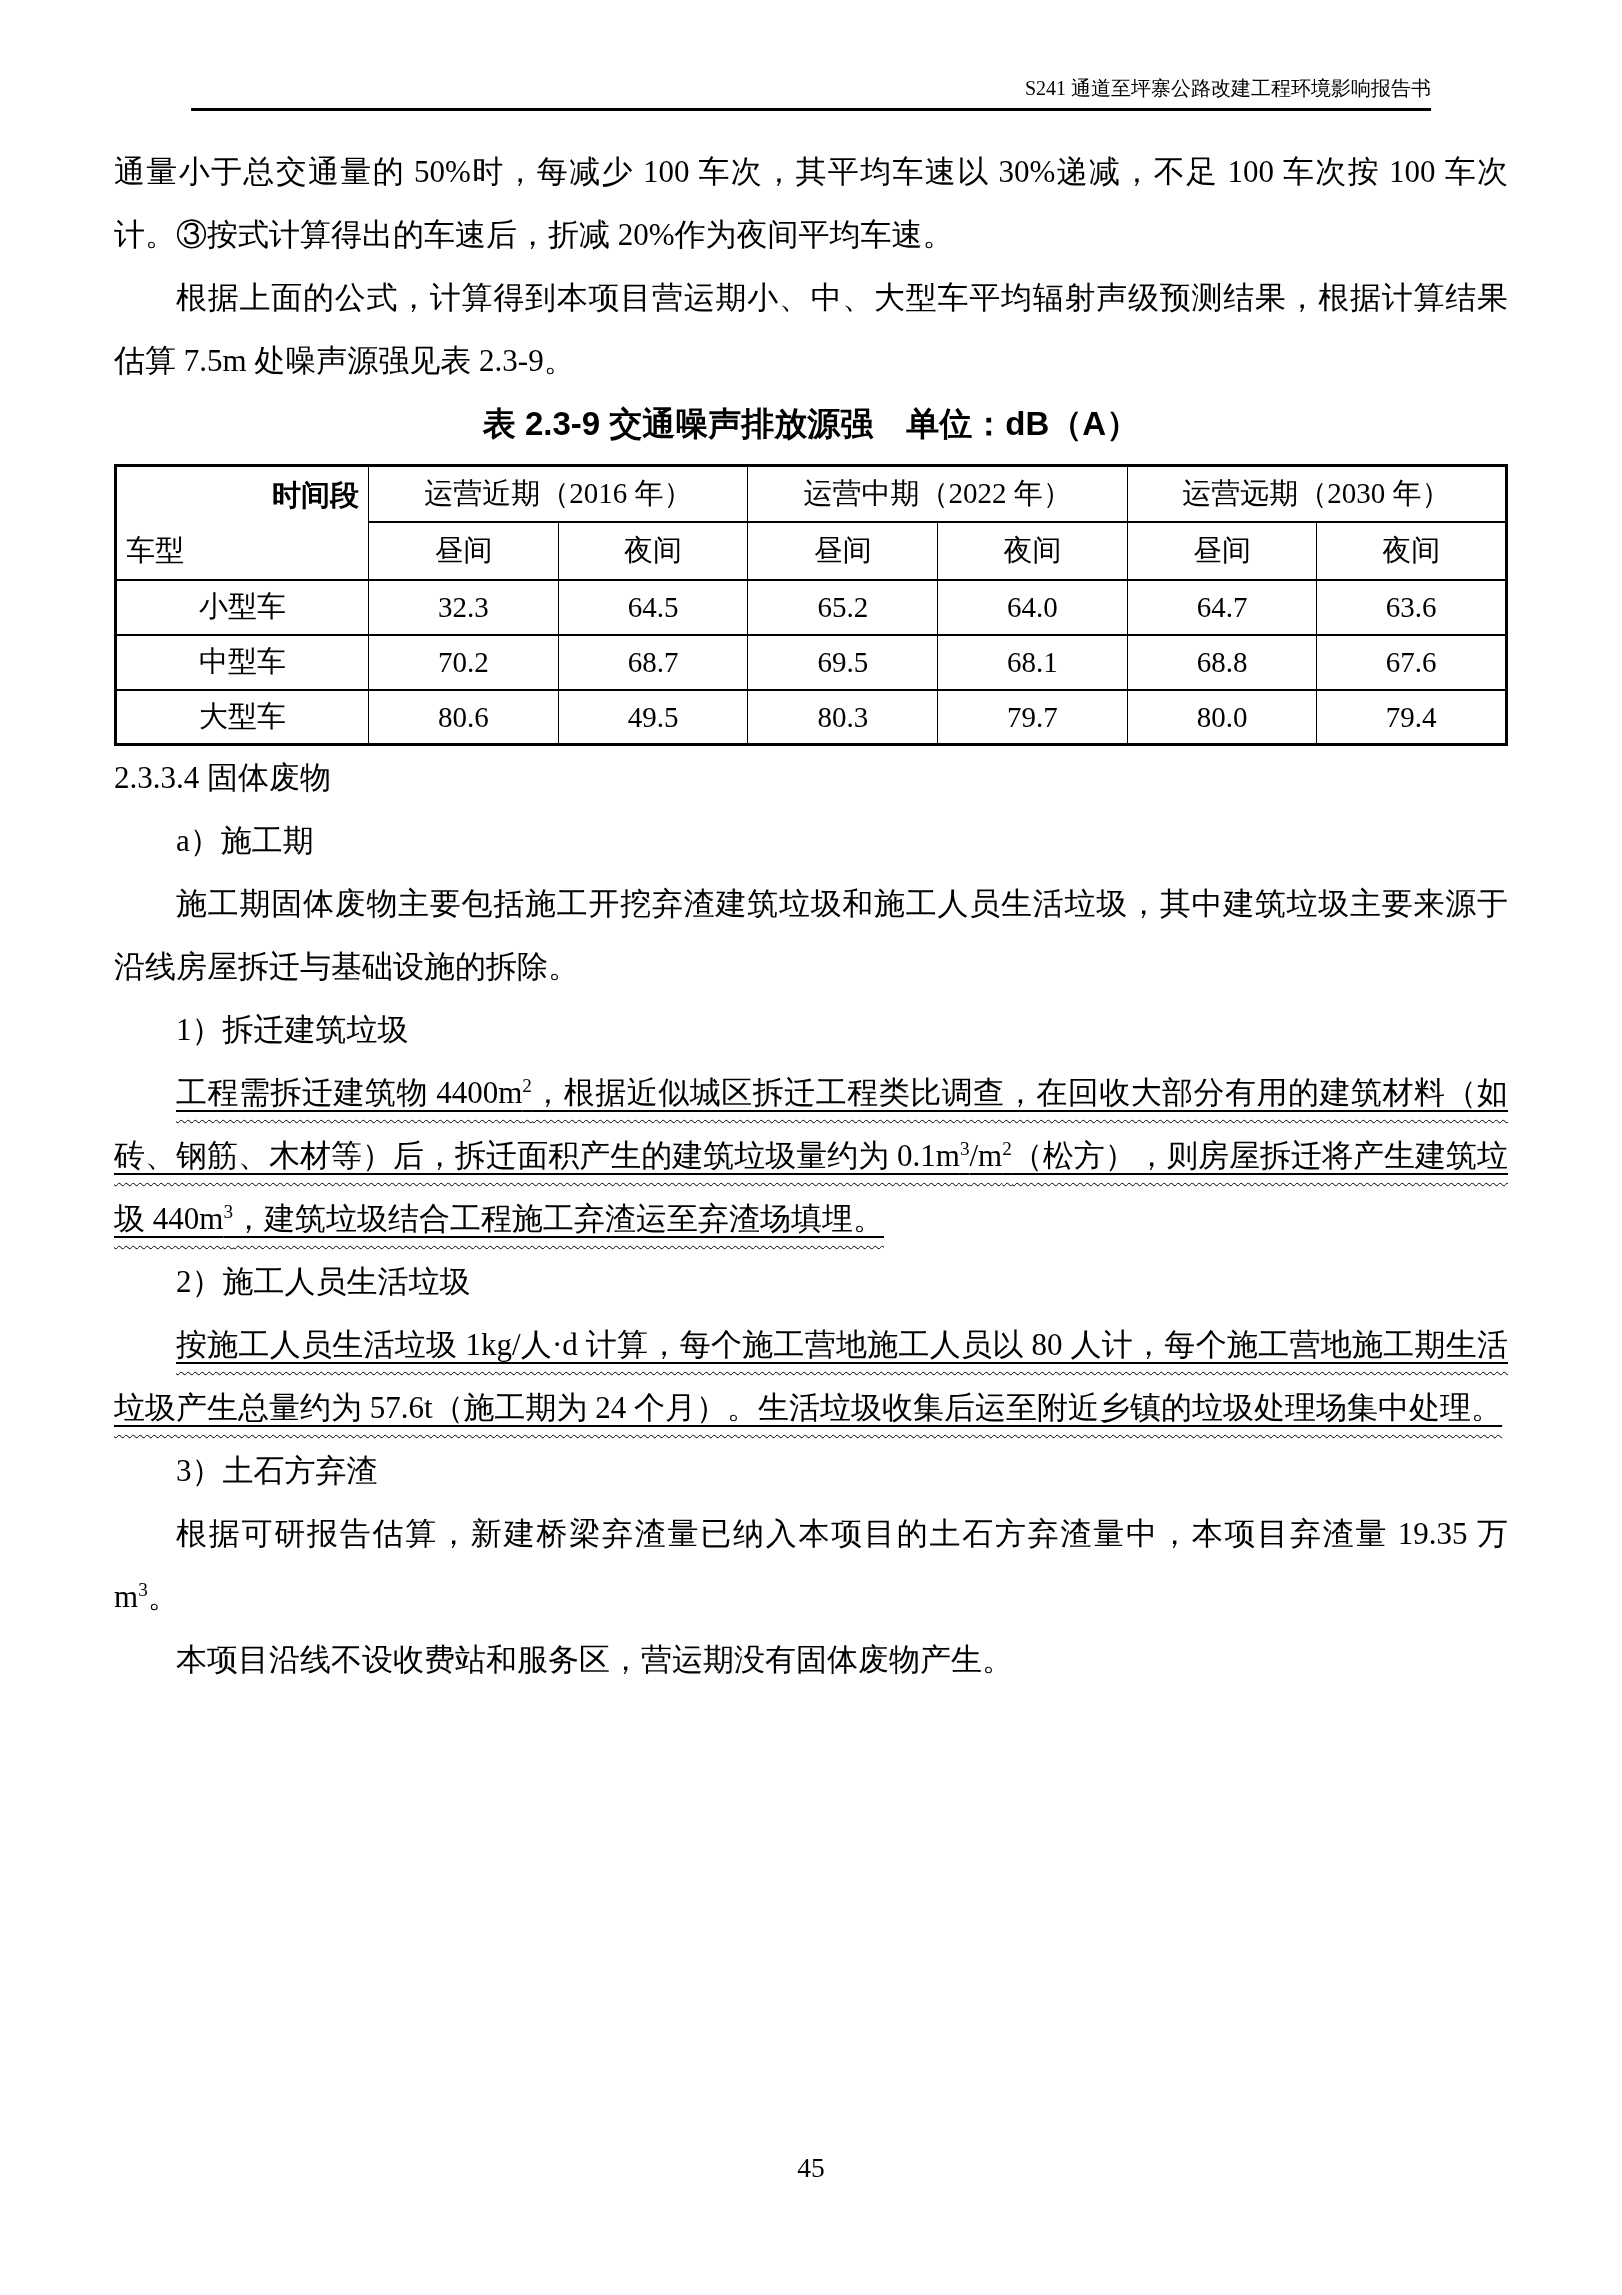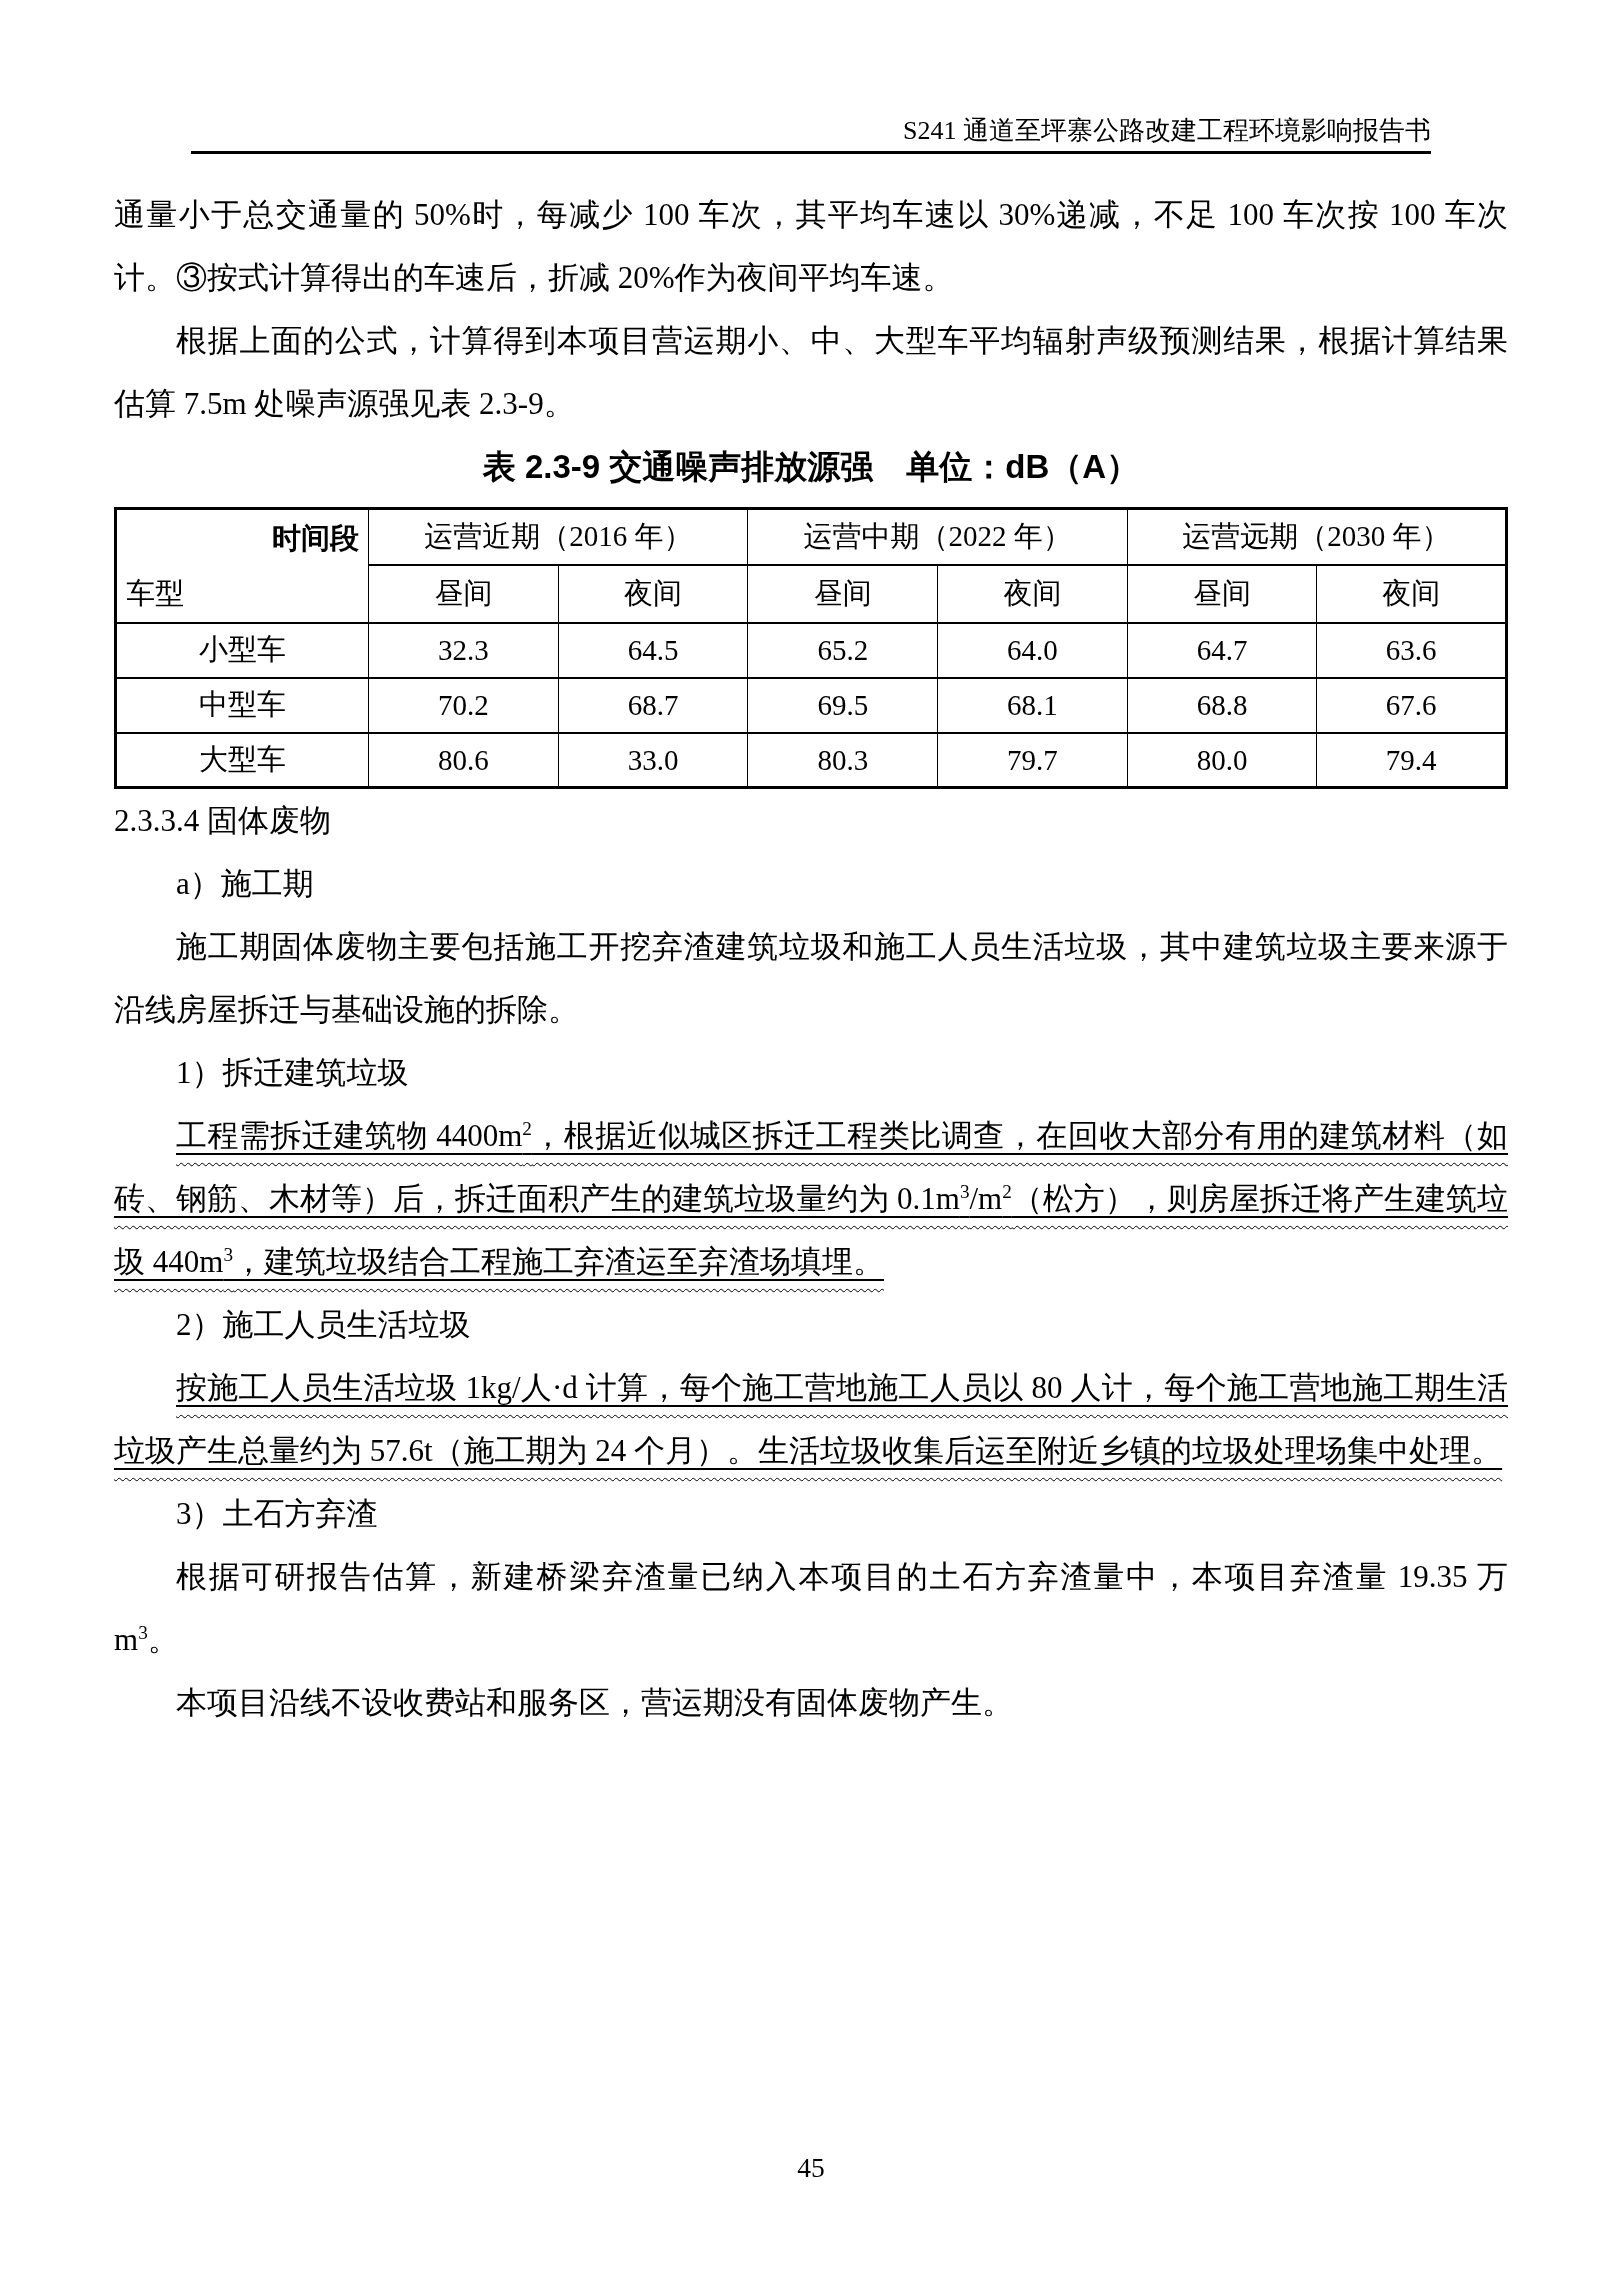--- a/index.html
+++ b/index.html
@@ -4,25 +4,25 @@
 <style>
   html,body{margin:0;padding:0;background:#888;}
   .page{
     width:1622px;height:2295px;position:relative;margin:0 auto;
     background:#ffffff;color:#000;
     font-family:"Liberation Serif",serif;
     overflow:hidden;
   }
   .doc-header{
     margin:0 191px;
-    padding-top:116px;
+    padding-top:73px;
     padding-bottom:5.2px;
     border-bottom:3.3px solid #000;
     text-align:right;
-    font-size:26px;line-height:30px;
+    font-size:20px;line-height:30px;
   }
   .content{margin:0 114px;}
   .content > .first-block{margin-top:29px;}
   p{margin:0;}
   .body-text{
     font-size:31px;line-height:63px;
     text-align:justify;
   }
   .indent{text-indent:2em;}
   .table-title{
@@ -131,21 +131,21 @@
           <td>70.2</td>
           <td>68.7</td>
           <td>69.5</td>
           <td>68.1</td>
           <td>68.8</td>
           <td>67.6</td>
         </tr>
         <tr class="tr-data">
           <td>大型车</td>
           <td>80.6</td>
-          <td>33.0</td>
+          <td>49.5</td>
           <td>80.3</td>
           <td>79.7</td>
           <td>80.0</td>
           <td>79.4</td>
         </tr>
       </tbody>
     </table>
 
     <h3 class="sec-heading">2.3.3.4  固体废物</h3>
 

